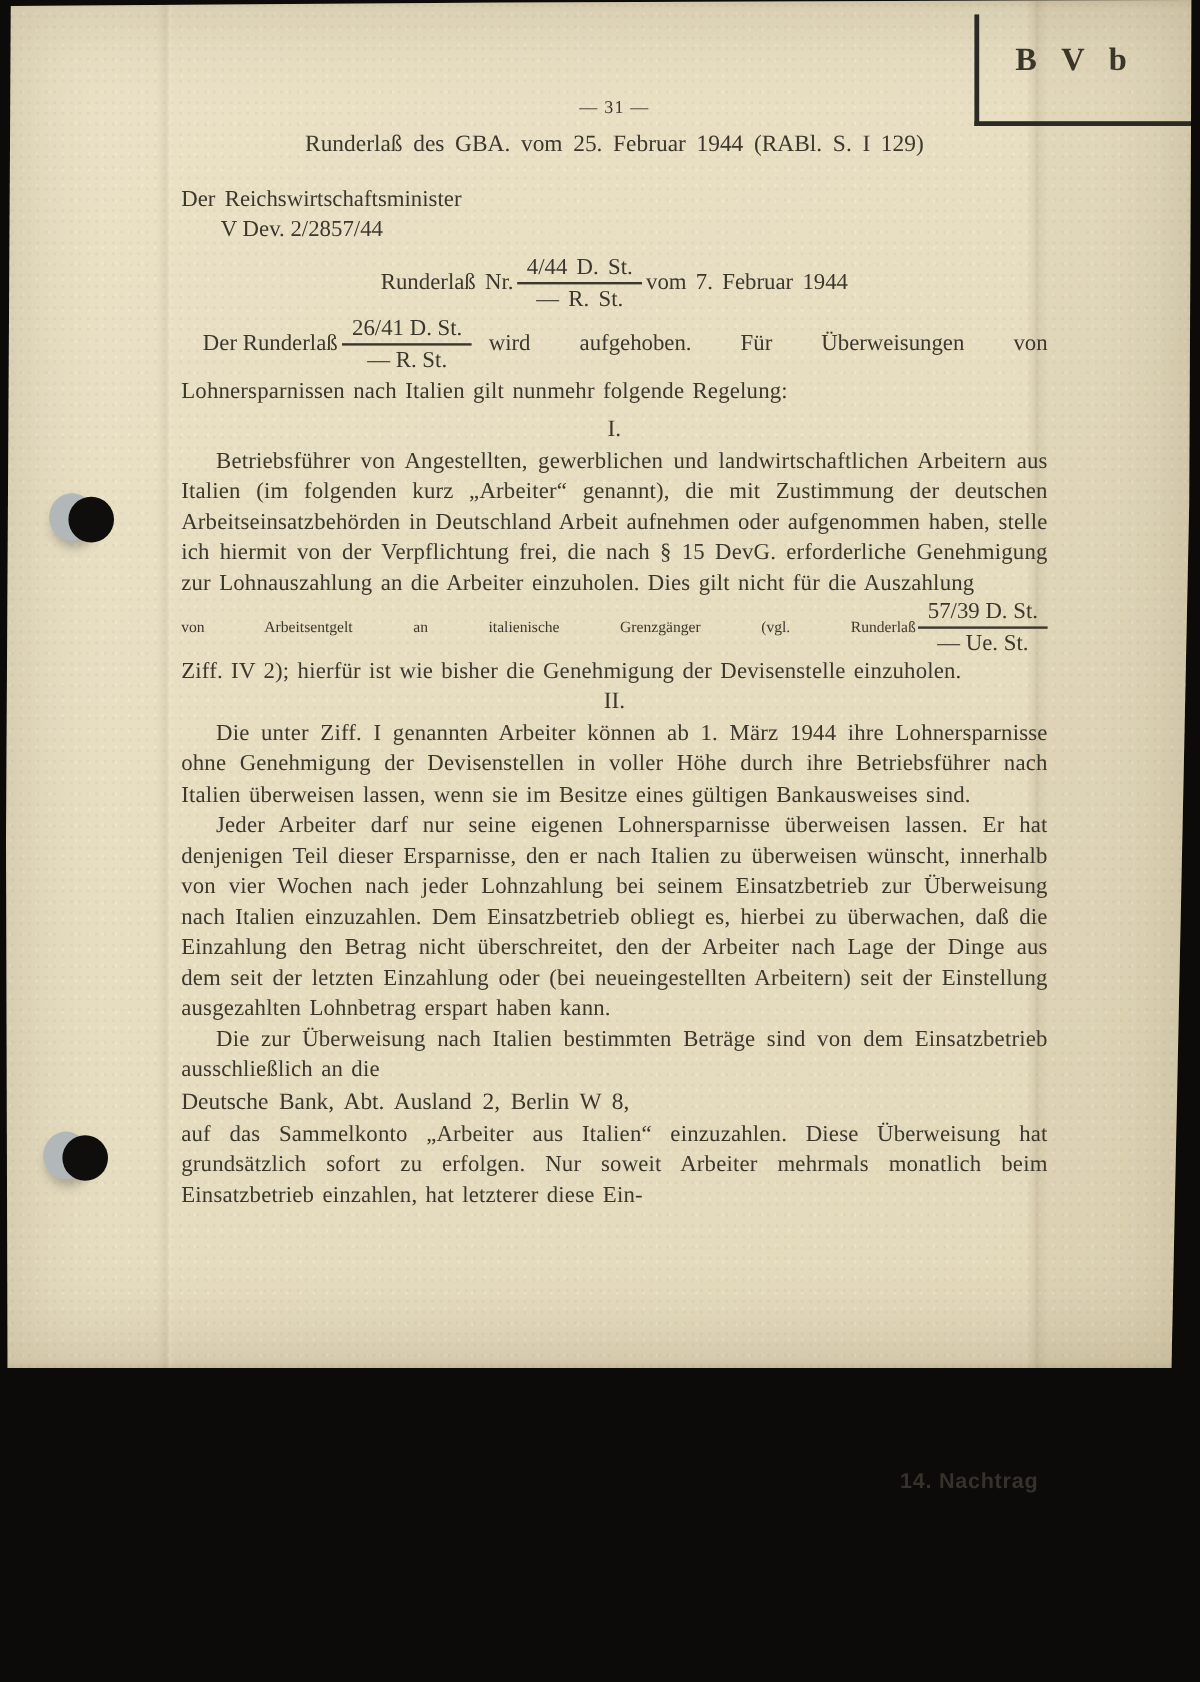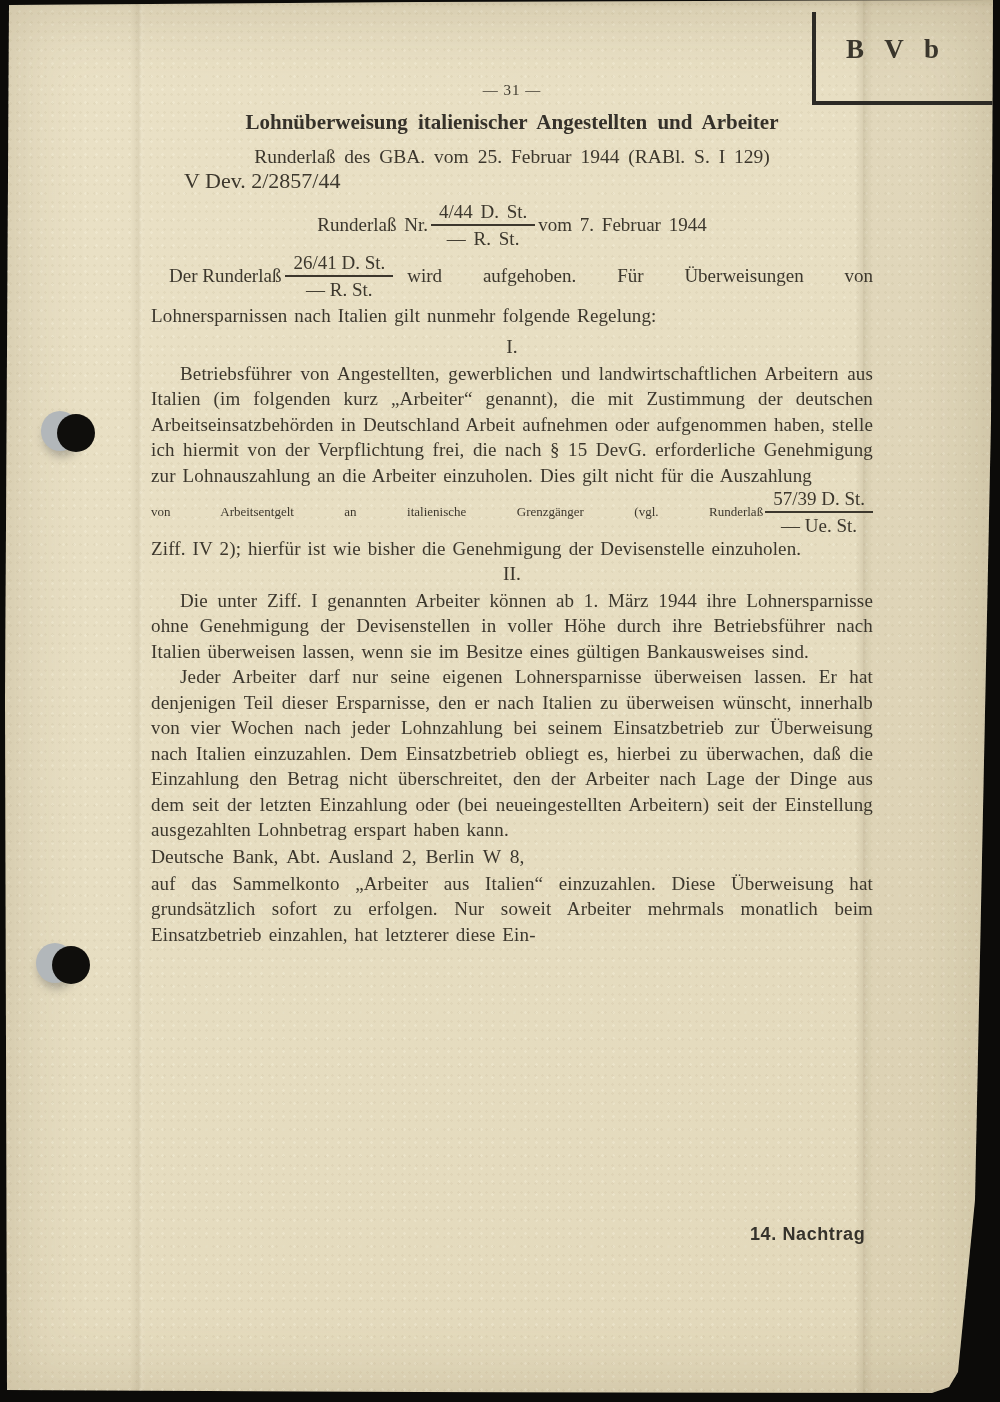--- a/index.html
+++ b/index.html
@@ -5,21 +5,21 @@
   * { margin: 0; padding: 0; box-sizing: border-box; }
   html, body { width: 1000px; height: 1402px; }
   body {
     position: relative;
     background: #0c0b09;
     font-family: "Liberation Serif", "DejaVu Serif", serif;
     overflow: hidden;
   }
   .paper {
     position: absolute;
-    left: 0; top: 0; width: 1000px; height: 1402px;
+    left: 0; top: 0; width: 1000px; height: 1140px;
     background:
       radial-gradient(rgba(120,100,60,0.06) 1px, transparent 1.3px) 0 0/7px 9px,
       radial-gradient(rgba(255,252,235,0.25) 1px, transparent 1.4px) 3px 5px/11px 13px,
       linear-gradient(145deg, #eae1c6 0%, #e7dec2 45%, #e2d8ba 100%);
     box-shadow: inset 0 0 70px 12px rgba(110,90,55,0.22), inset 0 0 8px rgba(80,60,30,0.18);
     clip-path: polygon(
       9px 5px, 420px 2px, 993px 0px,
       991px 420px, 975px 1200px,
       958px 1372px, 949px 1387px, 932px 1393px,
       420px 1392px, 7px 1390px, 5px 700px
@@ -53,21 +53,21 @@
 
   
   .content {
     position: absolute; left: 151px; top: 0; width: 722px;
   }
   .page-number { margin-top: 82px; text-align: center; font-size: 15px; letter-spacing: 1px; }
   .title { margin-top: 32px; text-align: center; font-size: 28px; font-weight: bold; color: #35312a; }
   .subtitle { margin-top: 11px; text-align: center; font-size: 21px; font-weight: bold; word-spacing: 5px; color: #35312a; }
   .source-line { margin-top: 11px; text-align: center; font-size: 19.5px; word-spacing: 4px; }
   .issuer { margin-top: 22px; font-size: 19px; word-spacing: 3px; line-height: 25px; }
-  .reference { margin-left: 33px; font-size: 22px; line-height: 25px; }
+  .reference { margin-left: 33px; font-size: 19px; line-height: 25px; }
 
   .body-text {
     font-size: 19px; line-height: 25.5px; text-align: justify;
     word-spacing: 2px; letter-spacing: 0.15px;
   }
   .indent { text-indent: 29px; }
 
   .fraction { display: inline-block; text-align: center; font-size: 19px; line-height: 21px; white-space: nowrap; }
   .fraction .num { display: block; border-bottom: 2px solid #3c372d; padding: 0 8px 2px 8px; }
   .fraction .den { display: block; padding: 2px 8px 0 8px; }
@@ -123,23 +123,23 @@
   <div class="shade-right"></div>
 
   <div class="bvb-box">
     <span>B V b</span>
   </div>
 
   <div class="content">
 
     <div class="page-number">— 31 —</div>
 
-    <div class="subtitle">Lohnüberweisung italienischer Angestellten und Arbeiter</div>
     <div class="source-line">Runderlaß des GBA. vom 25. Februar 1944 (RABl. S. I 129)</div>
 
+    <div class="issuer">Der Reichswirtschaftsminister</div>
     <div class="reference">V Dev. 2/2857/44</div>
 
     <div class="decree-line">
       <span>Runderlaß Nr.</span>
       <span class="fraction">
         <span class="num">4/44 D. St.</span>
         <span class="den">— R. St.</span>
       </span>
       <span>vom 7. Februar 1944</span>
     </div>
@@ -162,20 +162,21 @@
       <span class="fraction">
         <span class="num">57/39 D. St.</span>
         <span class="den">— Ue. St.</span>
       </span>
     </div>
     <p class="body-text">Ziff. IV 2); hierfür ist wie bisher die Genehmigung der Devisenstelle einzuholen.</p>
 
     <div class="section-heading tight">II.</div>
     <p class="body-text indent">Die unter Ziff. I genannten Arbeiter können ab 1. März 1944 ihre Lohnersparnisse ohne Genehmigung der Devisenstellen in voller Höhe durch ihre Betriebsführer nach Italien überweisen lassen, wenn sie im Besitze eines gültigen Bankausweises sind.</p>
     <p class="body-text indent">Jeder Arbeiter darf nur seine eigenen Lohnersparnisse überweisen lassen. Er hat denjenigen Teil dieser Ersparnisse, den er nach Italien zu überweisen wünscht, innerhalb von vier Wochen nach jeder Lohnzahlung bei seinem Einsatzbetrieb zur Überweisung nach Italien einzuzahlen. Dem Einsatzbetrieb obliegt es, hierbei zu überwachen, daß die Einzahlung den Betrag nicht überschreitet, den der Arbeiter nach Lage der Dinge aus dem seit der letzten Einzahlung oder (bei neueingestellten Arbeitern) seit der Einstellung ausgezahlten Lohnbetrag erspart haben kann.</p>
+    <p class="body-text indent">Die zur Überweisung nach Italien bestimmten Beträge sind von dem Einsatzbetrieb ausschließlich an die</p>
     <div class="bank-line">Deutsche Bank, Abt. Ausland 2, Berlin W 8,</div>
     <p class="body-text">auf das Sammelkonto „Arbeiter aus Italien“ einzuzahlen. Diese Überweisung hat grundsätzlich sofort zu erfolgen. Nur soweit Arbeiter mehrmals monatlich beim Einsatzbetrieb einzahlen, hat letzterer diese Ein-</p>
 
   </div>
 
   <div class="supplement-footer">14. Nachtrag</div>
 
   <div class="punch punch-top">
     <div class="shadow"></div>
     <div class="hole"></div>

